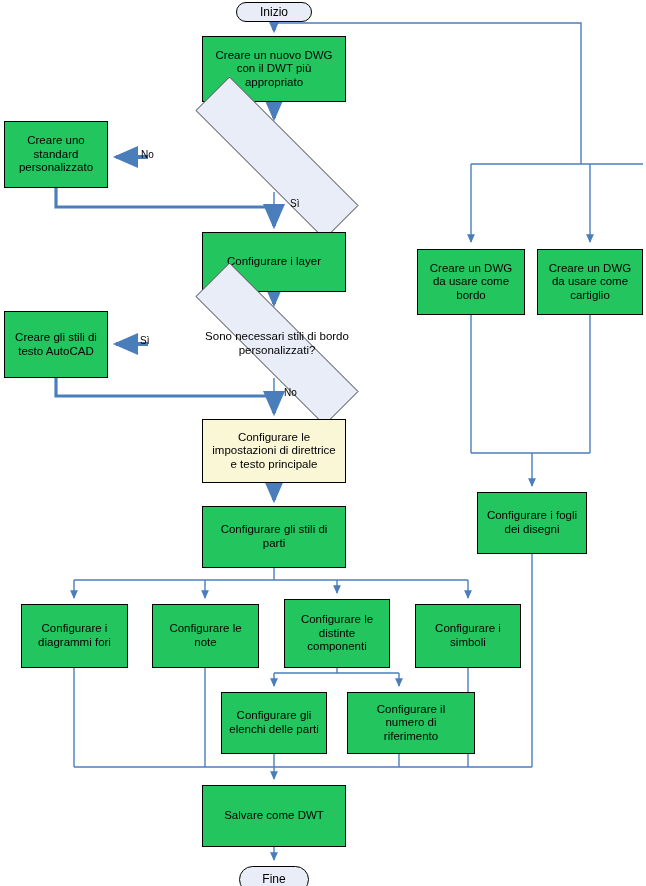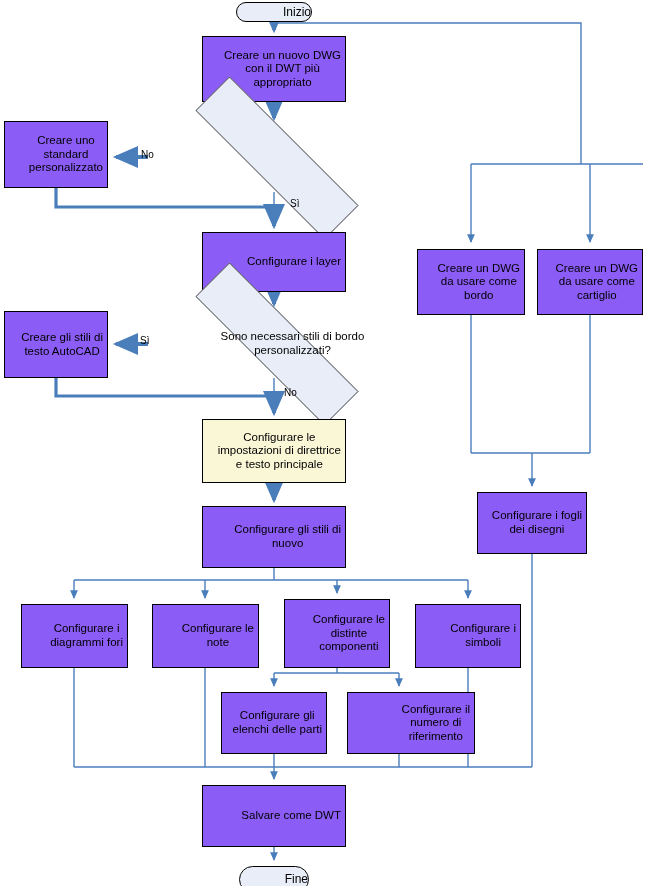--- a/index.html
+++ b/index.html
@@ -14,28 +14,28 @@
     background:#ffffff;
     overflow:hidden;
   }
   #edges{position:absolute;left:0;top:0;width:646px;height:886px;}
 
   .node{
     position:absolute;
     box-sizing:border-box;
     display:flex;
     align-items:center;
-    justify-content:flex-end;
+    justify-content:center;
     text-align:center;
     color:#000000;
     line-height:1.18;
     white-space:pre-line;
   }
   .process{
-    background:#8b5cf6;
+    background:#22c55e;
     border:1.6px solid #000000;
     font-size:11.5px;
     padding:2px 4px;
   }
   .process.accent{
     background:#FAF7D7;
   }
   .terminator{
     background:#E8EDF7;
     border:1.5px solid #000000;
@@ -192,21 +192,21 @@
   </div>
 
   <div class="node process accent" style="left:202px;top:419px;width:144px;height:64px;">
     <span>Configurare le
 impostazioni di direttrice
 e testo principale</span>
   </div>
 
   <div class="node process" style="left:202px;top:506px;width:144px;height:62px;">
     <span>Configurare gli stili di
-nuovo</span>
+parti</span>
   </div>
 
   <div class="node process" style="left:477px;top:492px;width:110px;height:62px;">
     <span>Configurare i fogli
 dei disegni</span>
   </div>
 
   <div class="node process" style="left:21px;top:604px;width:107px;height:64px;">
     <span>Configurare i
 diagrammi fori</span>

